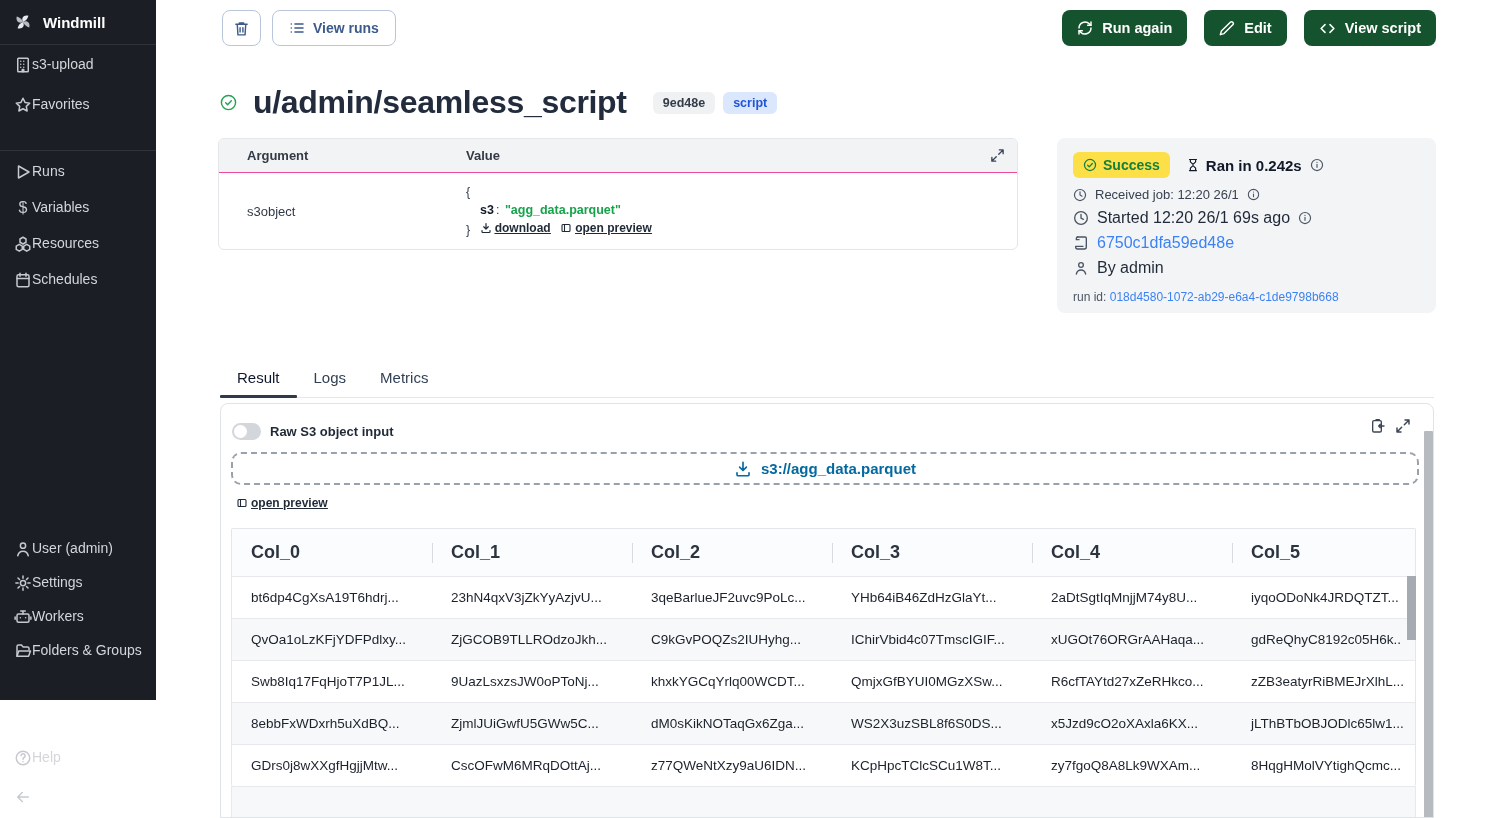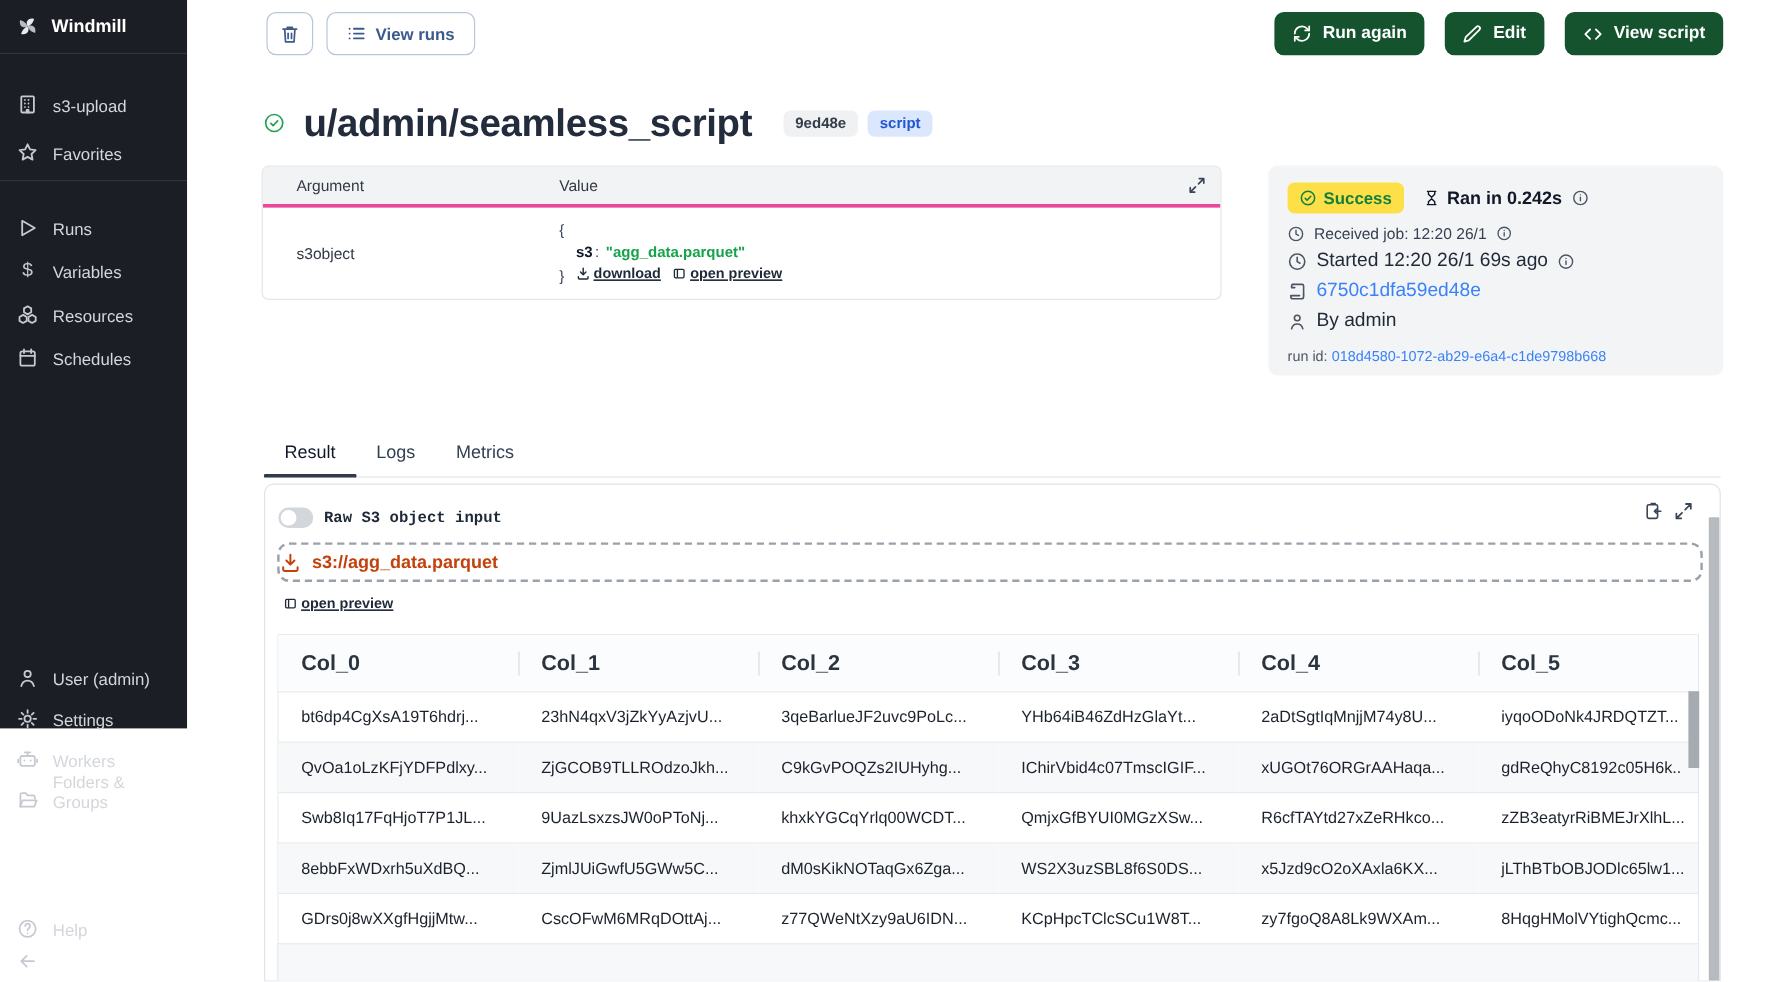--- a/index.html
+++ b/index.html
@@ -1,25 +1,25 @@
 <!DOCTYPE html>
 <html><head>
 <meta charset="utf-8">
 <style>
   * { margin:0; padding:0; box-sizing:border-box; }
   html,body { width:1493px; height:818px; overflow:hidden; }
   body { font-family:"Liberation Sans", sans-serif; background:#ffffff; position:relative; color:#1f2937; }
   svg { display:block; }
 
   
-  .sidebar { position:absolute; left:0; top:0; width:156px; height:607px; background:#1b1e24; }
+  .sidebar { position:absolute; left:0; top:0; width:156px; height:700px; background:#1b1e24; }
   .sb-brand { position:absolute; top:0; left:0; right:0; height:44px; display:flex; align-items:center; gap:10px; padding-left:13px; color:#fff; font-weight:bold; font-size:15px; cursor:pointer; }
   .sb-divider { position:absolute; left:0; right:0; height:1px; background:#2f333b; }
   .sb-group { position:absolute; left:0; right:0; }
-  .sb-item { display:flex; align-items:flex-end; gap:12px; padding:0 14px; color:#d3d6db; font-size:14px; cursor:pointer; }
+  .sb-item { display:flex; align-items:flex-start; padding:0 14px; color:#d3d6db; font-size:14px; cursor:pointer; }
   .sb-item .sbi { width:18px; height:18px; color:#c6cad0; flex:0 0 auto; }
   .g1 .sb-item { height:40px; }
   .g2 .sb-item { height:36px; }
   .g3 .sb-item { height:34px; }
   .dollar { font-size:16px; width:18px; text-align:center; color:#c6cad0; font-weight:400; }
 
   
   .main { position:absolute; left:156px; top:0; width:1337px; height:818px; background:#fff; }
 
   
@@ -32,21 +32,21 @@
 
   
   .title-row { position:absolute; top:84px; left:64px; display:flex; align-items:center; }
   .page-title { font-size:32px; font-weight:bold; color:#222c3d; margin-left:16px; letter-spacing:-0.3px; }
   .badge { font-size:12.5px; font-weight:bold; border-radius:6px; padding:4px 10px; }
   .badge-version { background:#eff1f3; color:#333c49; margin-left:26px; }
   .badge-kind { background:#dbe7fd; color:#2155d4; margin-left:8px; }
 
   
   .args-card { position:absolute; left:62px; top:138px; width:800px; border:1px solid #e3e6ea; border-radius:6px; overflow:hidden; background:#fff; }
-  .args-head { display:flex; align-items:center; background:#f2f3f5; height:34px; font-size:13px; font-weight:normal; color:#333a45; border-bottom:3px solid #ec4899; }
+  .args-head { display:flex; align-items:center; background:#f2f3f5; height:34px; font-size:13px; font-weight:bold; color:#333a45; border-bottom:1px solid #ec4899; }
   .args-head .c1 { width:247px; padding-left:28px; }
   .args-head .c2 { flex:1; }
   .args-head .exp { padding-right:12px; color:#3a4556; cursor:pointer; }
   .args-body { display:flex; min-height:72px; align-items:center; }
   .args-body .c1 { width:247px; padding-left:28px; font-size:13px; color:#333a45; }
   .args-body .c2 { flex:1; padding:10px 0; font-size:12.5px; color:#374151; }
   .json-line { line-height:18px; }
   .json-key { font-weight:bold; color:#111827; }
   .json-colon { color:#374151; padding:0 2px; }
   .json-string { color:#16a34a; font-weight:bold; }
@@ -70,24 +70,24 @@
   .tabs { position:absolute; left:64px; top:363px; width:1214px; border-bottom:1px solid #e5e7eb; display:flex; }
   .tab { font-size:15px; color:#334155; padding:6px 17px 11px 17px; cursor:pointer; position:relative; }
   .tab.active { color:#0f172a; font-weight:500; }
   .tab.active::after { content:""; position:absolute; left:0; right:0; bottom:-1px; height:3px; background:#2f3a4a; border-radius:1px; }
 
   
   .result-panel { position:absolute; left:64px; top:403px; width:1214px; height:415px; border:1px solid #e0e3e8; border-radius:8px 8px 0 0; background:#fff; overflow:hidden; }
   .toggle-row { position:absolute; left:11px; top:19px; display:flex; align-items:center; gap:9px; }
   .toggle { width:29px; height:17px; border-radius:9px; background:#d3d7dc; position:relative; cursor:pointer; }
   .toggle .knob { position:absolute; left:2px; top:2px; width:13px; height:13px; border-radius:50%; background:#fff; }
-  .toggle-label { font-size:13px; font-weight:bold; color:#1f2937;font-family:Liberation Mono, monospace; }
+  .toggle-label { font-size:13px; font-weight:bold; color:#1f2937; }
   .panel-icons { position:absolute; right:22px; top:14px; display:flex; gap:9px; color:#3a4556; }
   .panel-icons span { cursor:pointer; }
-  .dashed-box { position:absolute; left:10px; top:48px; width:1188px; height:33px; border:2px dashed #99a1ab; border-radius:10px; display:flex; align-items:center; gap:9px; font-size:15px; font-weight:bold; color:#c2410c; cursor:pointer; background:#fff; }
+  .dashed-box { position:absolute; left:10px; top:48px; width:1188px; height:33px; border:2px dashed #99a1ab; border-radius:10px; display:flex; align-items:center; justify-content:center; gap:9px; font-size:15px; font-weight:bold; color:#0369a1; cursor:pointer; background:#fff; }
   .preview-link { position:absolute; left:9px; top:92px; }
 
   
   .data-table { position:absolute; left:10px; top:124px; width:1185px; border:1px solid #e3e6ea; border-bottom:none; border-radius:2px; }
   table { border-collapse:collapse; table-layout:fixed; width:100%; }
   col.cw { width:200px; }
   thead td { height:47px; font-size:18px; font-weight:bold; color:#2b3440; padding-left:19px; background:#fbfcfd; position:relative; }
   thead td + td::before { content:""; position:absolute; left:0; top:14px; height:20px; width:1px; background:#d8dbdf; }
   tbody td { height:42px; font-size:13.5px; color:#1c222c; padding-left:19px; border-top:1px solid #e7e9ec; white-space:nowrap; overflow:hidden; }
   tbody tr.alt td { background:#f7f8f9; }

